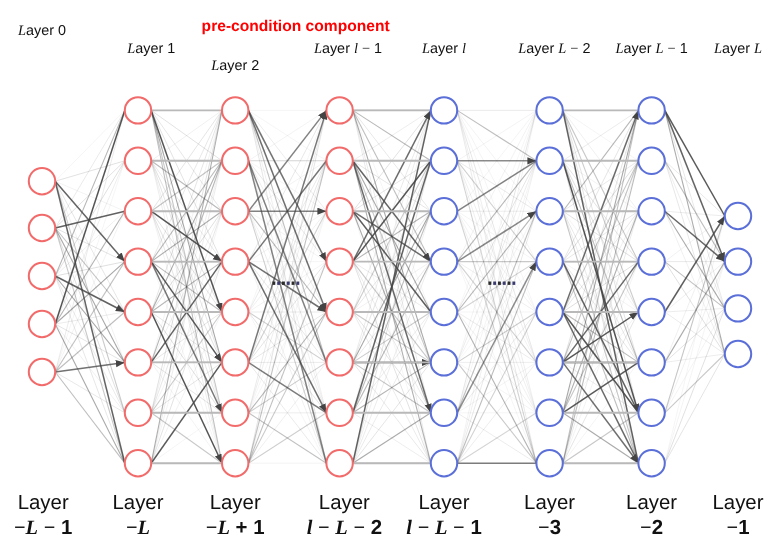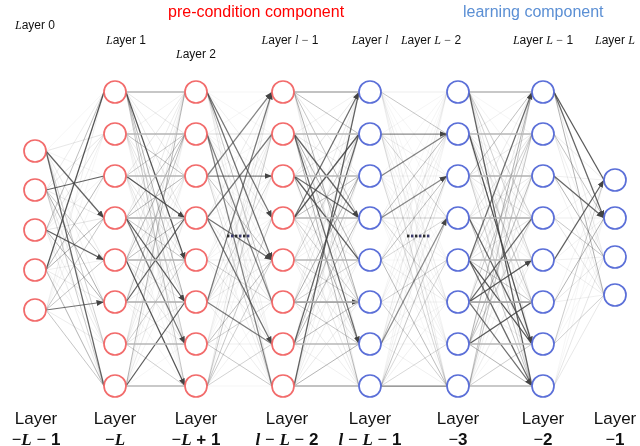--- a/index.html
+++ b/index.html
@@ -1,21 +1,21 @@
 <!DOCTYPE html>
 <html><head>
 <meta charset="utf-8">
 <style>
   html,body{margin:0;padding:0;background:#ffffff;}
   body{width:640px;height:446px;overflow:hidden;
        font-family:"Liberation Sans","DejaVu Sans",sans-serif;}
   #root{position:relative;width:640px;height:446px;}
   svg#net{position:absolute;left:0;top:0;width:640px;height:446px;}
 
-  .hdr{position:absolute;font-size:16px;font-weight:400;white-space:nowrap;}
+  .hdr{position:absolute;font-size:13px;font-weight:700;white-space:nowrap;margin-top:11px;}
   .hdr-pre{color:#ff0000;}
   .hdr-learn{color:#5b8fd4;}
 
   .toplab{position:absolute;font-size:12px;color:#111;white-space:nowrap;
           text-align:center;transform:translateX(-50%);}
   .botlab{position:absolute;font-size:17px;color:#111;white-space:nowrap;
           text-align:center;transform:translateX(-50%);line-height:1.25;}
   .botlab .l1{display:block;}
   .botlab .l2{display:block;font-weight:bold;}
   em.v{font-family:"Liberation Serif","DejaVu Serif",serif;font-style:italic;}
@@ -519,29 +519,28 @@
         <rect x="407" y="234.6" width="2.4" height="2.8" fill="#2b2b2b"></rect>
         <rect x="411" y="234.6" width="2.4" height="2.8" fill="#3a3a6e"></rect>
         <rect x="415" y="234.6" width="2.4" height="2.8" fill="#2b2b2b"></rect>
         <rect x="419" y="234.6" width="2.4" height="2.8" fill="#3a3a6e"></rect>
         <rect x="423" y="234.6" width="2.4" height="2.8" fill="#2b2b2b"></rect>
         <rect x="427" y="234.6" width="2.4" height="2.8" fill="#3a3a6e"></rect>
       </g>
   </svg>
 
   <div class="hdr hdr-pre" style="left: 168px; top: 3px; color: rgb(255, 0, 0);">pre-condition component</div>
-  <div class="hdr hdr-learn" style="left: 463px; top: 3px; color: rgb(91, 143, 212);">learning component</div>
 
   <div id="toplabels">
       <div class="toplab" style="left: 35px; top: 18px;"><em class="v">L</em>ayer 0</div>
       <div class="toplab" style="left: 126px; top: 33px;"><em class="v">L</em>ayer 1</div>
       <div class="toplab" style="left: 196px; top: 33px; margin-top: 14px;"><em class="v">L</em>ayer 2</div>
       <div class="toplab" style="left: 290px; top: 33px;"><em class="v">L</em>ayer <em class="v">l</em> <span class="sv">−</span> 1</div>
       <div class="toplab" style="left: 370px; top: 33px;"><em class="v">L</em>ayer <em class="v">l</em></div>
-      <div class="toplab" style="left: 431px; top: 33px;"><em class="v">L</em>ayer <em class="v">L</em> <span class="sv">−</span> 2</div>
+      <div class="toplab" style="left: 462px; top: 33px;"><em class="v">L</em>ayer <em class="v">L</em> <span class="sv">−</span> 2</div>
       <div class="toplab" style="left: 543px; top: 33px;"><em class="v">L</em>ayer <em class="v">L</em> <span class="sv">−</span> 1</div>
       <div class="toplab" style="left: 615px; top: 33px;"><em class="v">L</em>ayer <em class="v">L</em></div>
     </div>
   <div id="botlabels">
       <div class="botlab" style="left: 36px; top: 408px;">
         <span class="l1">Layer</span>
         <span class="l2"><span class="sv">−</span><em class="v">L</em> <span class="sv">−</span> 1</span>
       </div>
       <div class="botlab" style="left: 115px; top: 408px;">
         <span class="l1">Layer</span>

